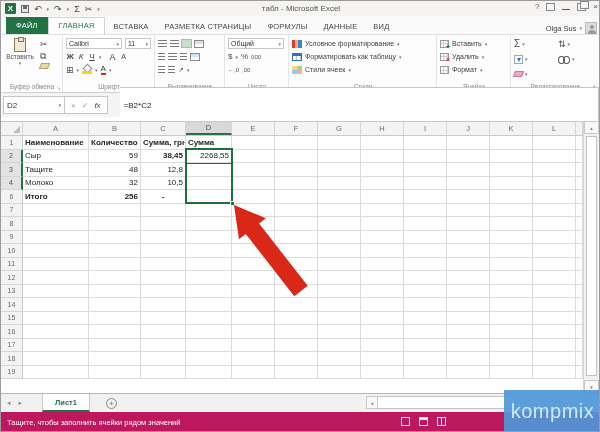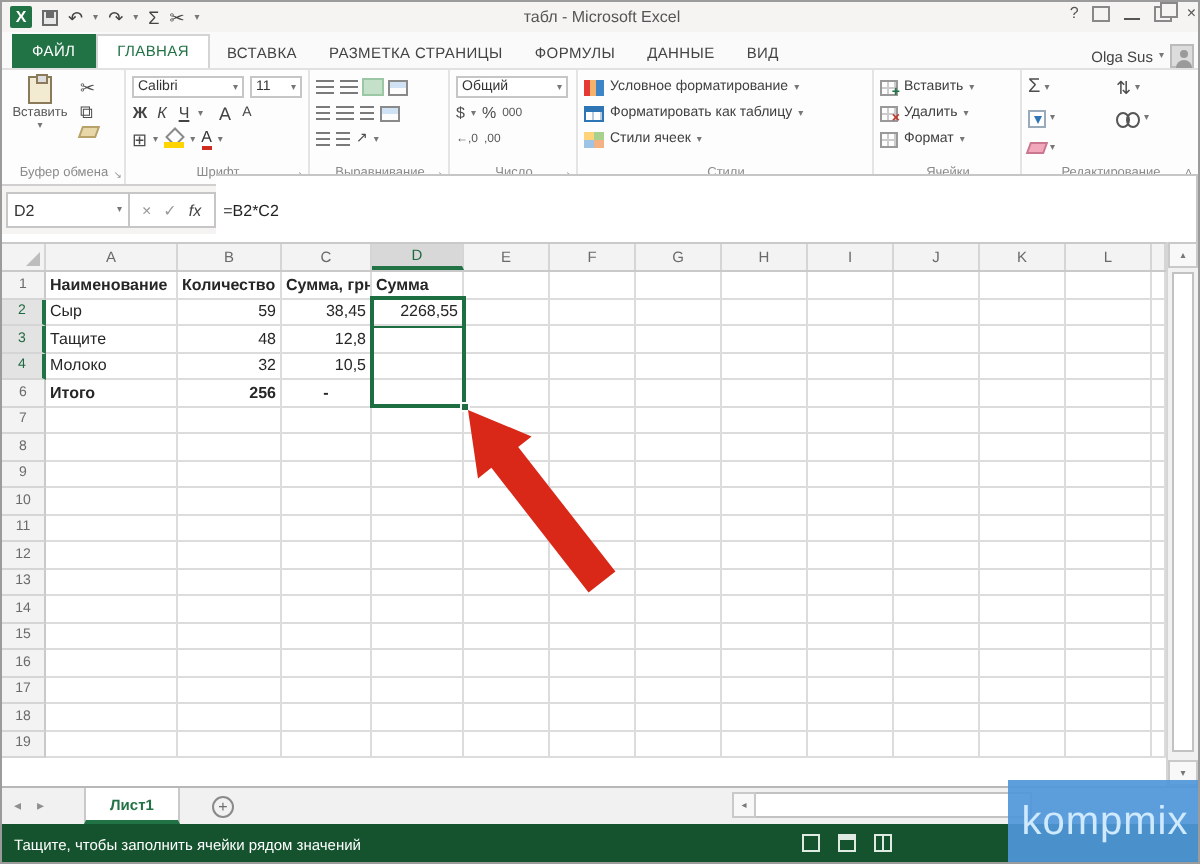--- a/index.html
+++ b/index.html
@@ -89,21 +89,21 @@
   .bino::before{left:0;}.bino::after{right:0;}
   .eras{width:9px;height:6px;background:#f2a7bb;border:1px solid #c9788f;transform:skewX(-20deg);}
   .collapse{position:absolute;right:3px;bottom:2px;font-size:6px;color:#888;}
 
   
   .fbar{position:absolute;left:0;top:92px;width:600px;height:24px;background:#f5f4f2;display:flex;align-items:center;padding:2px 2px;}
   .namebox{width:62px;height:18px;background:#fff;border:1px solid #c6c6c6;display:flex;align-items:center;font-size:8px;color:#333;padding:0 3px;}
   .namebox .caret{margin-left:auto;}
   .fbtns{display:flex;align-items:center;gap:6px;padding:0 6px;height:18px;border:1px solid #c6c6c6;border-left:none;background:#fff;font-size:8px;color:#9a9a9a;}
   .fx{font-style:italic;color:#444;}
-  .finput{flex:1;height:36px;background:#fff;border:1px solid #c6c6c6;border-left:none;font-size:8px;color:#222;display:flex;align-items:center;padding:0 4px;}
+  .finput{flex:1;height:36px;background:#fff;border:1px solid #c6c6c6;border-left:none;font-size:8px;color:#222;display:flex;align-items:center;padding:0 4px;margin-left:12px;}
 
   
   .gridwrap{position:absolute;left:0;top:120px;width:582px;height:272px;background:#fff;}
   .chrow{display:flex;height:15px;border-top:1px solid #c9c9c9;border-bottom:1px solid #c9c9c9;background:#f3f3f3;}
   .ch{border-right:1px solid #d5d5d5;font-size:7.5px;color:#6a6a6a;display:flex;align-items:center;justify-content:center;background:#f3f3f3;}
   .ch.selcol{background:#d8d8d8;color:#1e6a40;border-bottom:2px solid #217346;}
   .gutter{position:relative;background:#f3f3f3;}
   .gutter::after{content:"";position:absolute;right:2px;bottom:2px;border-left:7px solid transparent;border-bottom:7px solid #bdbdbd;}
   .grow{display:flex;height:13.5px;}
   .rh{border-right:1px solid #c9c9c9;border-bottom:1px solid #d5d5d5;font-size:7px;color:#6a6a6a;display:flex;align-items:center;justify-content:center;background:#f3f3f3;}
@@ -127,21 +127,21 @@
   
   .sheetbar{position:absolute;left:0;top:392px;width:600px;height:19px;background:#f1f1f1;border-top:1px solid #b7b7b7;display:flex;align-items:stretch;font-size:7.5px;}
   .navarr{color:#8f8f8f;font-size:7px;display:flex;align-items:center;padding:0 6px;}
   .sheettab{background:#fff;color:#217346;font-weight:bold;border-left:1px solid #c9c9c9;border-right:1px solid #c9c9c9;border-bottom:2px solid #217346;display:flex;align-items:center;padding:0 12px;margin-left:18px;}
   .addsheet{width:11px;height:11px;border:1px solid #8a8a8a;border-radius:50%;color:#6d6d6d;font-size:8px;line-height:9px;text-align:center;align-self:center;margin-left:16px;}
   .hscroll{position:absolute;left:365px;top:395px;width:150px;height:13px;display:flex;}
   .hs-btn{width:12px;border:1px solid #c9c9c9;background:#f8f8f8;font-size:5px;color:#777;display:flex;align-items:center;justify-content:center;}
   .hs-thumb{flex:1;background:#fff;border:1px solid #c2c2c2;border-left:none;}
 
   
-  .statusbar{position:absolute;left:0;top:411px;width:600px;height:21px;background:#14532d;color:#fff;display:flex;align-items:center;font-size:7.5px;padding:0 6px;}
+  .statusbar{position:absolute;left:0;top:411px;width:600px;height:21px;background:#be185d;color:#fff;display:flex;align-items:center;font-size:7.5px;padding:0 6px;}
   .viewbtns{position:absolute;left:400px;top:5px;display:flex;gap:9px;}
   .vb{width:9px;height:9px;border:1px solid #dfeae3;background:transparent;}
   .vb.b2{background:linear-gradient(#dfeae3 0 2px,transparent 2px);}
   .vb.b3{background:linear-gradient(to right,transparent 0 3px,#dfeae3 3px 4px,transparent 4px);}
 
   
   .arrowsvg{position:absolute;left:0;top:0;width:600px;height:432px;pointer-events:none;}
   .kompmix{position:absolute;left:503px;top:389px;width:97px;height:43px;background:rgba(79,151,217,.92);display:flex;align-items:center;justify-content:center;}
   .kompmix span{font-size:20px;color:#cfe9ff;letter-spacing:.5px;}
 </style>
@@ -402,21 +402,21 @@
         <div class="gc" style="width: 43px;"></div>
         <div class="gc" style="width: 43px;"></div>
         <div class="gc" style="width: 43px;"></div>
         <div class="gc" style="width: 43px;"></div>
         <div class="gc" style="width: 7px;"></div>
       </div>
       <div class="grow">
         <div class="rh selrow" style="width: 22px;">2</div>
         <div class="gc" style="width: 66px;">Сыр</div>
         <div class="gc right" style="width: 52px;">59</div>
-        <div class="gc right" style="width: 45px;">38,45</div>
+        <div class="gc right" style="width: 45px; font-weight: bold;">38,45</div>
         <div class="gc right" style="width: 46px;">2268,55</div>
         <div class="gc" style="width: 43px;"></div>
         <div class="gc" style="width: 43px;"></div>
         <div class="gc" style="width: 43px;"></div>
         <div class="gc" style="width: 43px;"></div>
         <div class="gc" style="width: 43px;"></div>
         <div class="gc" style="width: 43px;"></div>
         <div class="gc" style="width: 43px;"></div>
         <div class="gc" style="width: 43px;"></div>
         <div class="gc" style="width: 7px;"></div>

